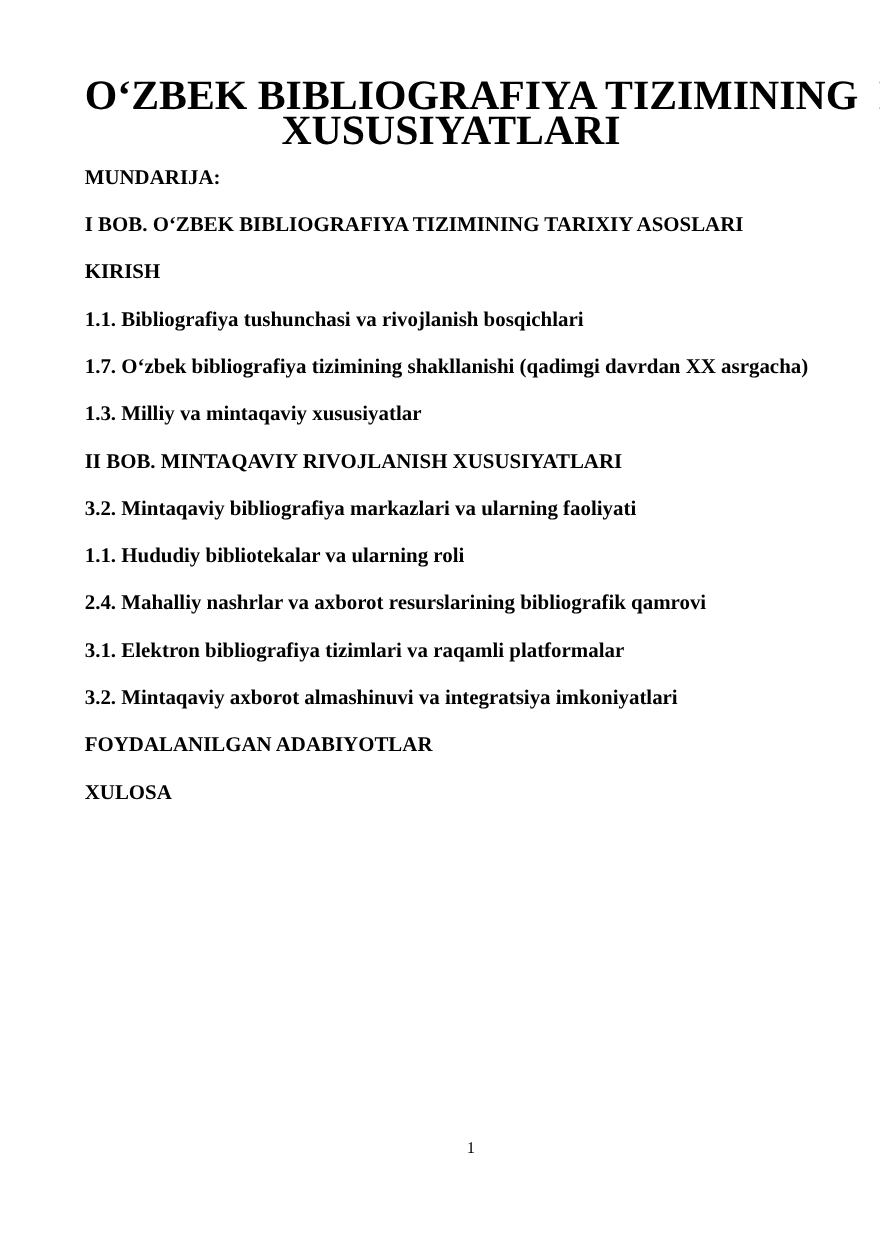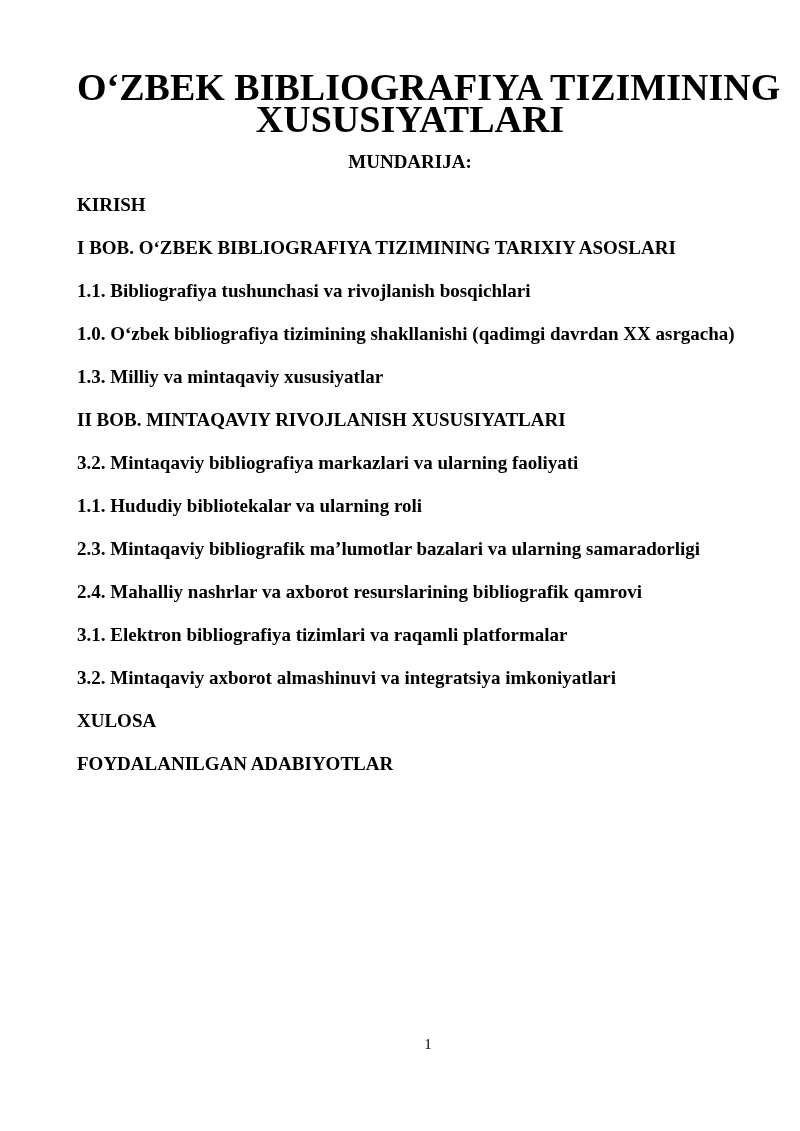--- a/index.html
+++ b/index.html
@@ -27,21 +27,21 @@
   .doc-title {
     text-align: center;
     font-weight: bold;
     line-height: 32px;
     margin: 0 0 11px 0;
   }
   .title-line {
     white-space: pre;
   }
   .toc-heading {
-    text-align: center;
+    text-align: left;
     font-weight: bold;
     line-height: 32px;
     margin: 0 0 11px 0;
   }
   .toc-list {
     margin: 0;
     padding: 0;
   }
   .entry {
     line-height: 32px;
@@ -67,32 +67,31 @@
   <div class="content">
 
     <h1 class="doc-title">
       <div class="title-line">O‘ZBEK BIBLIOGRAFIYA TIZIMINING  MINTAQAVIY RIVOJLANISH</div>
       <div class="title-line">XUSUSIYATLARI</div>
     </h1>
 
     <div class="toc-heading">MUNDARIJA:</div>
 
     <div class="toc-list">
+        <p class="entry bold">I BOB. O‘ZBEK BIBLIOGRAFIYA TIZIMINING TARIXIY ASOSLARI</p>
         <p class="entry bold">KIRISH</p>
-        <p class="entry bold">I BOB. O‘ZBEK BIBLIOGRAFIYA TIZIMINING TARIXIY ASOSLARI</p>
         <p class="entry">1.1. Bibliografiya tushunchasi va rivojlanish bosqichlari</p>
-        <p class="entry">1.0. O‘zbek bibliografiya tizimining shakllanishi (qadimgi davrdan XX asrgacha)</p>
+        <p class="entry">1.7. O‘zbek bibliografiya tizimining shakllanishi (qadimgi davrdan XX asrgacha)</p>
         <p class="entry">1.3. Milliy va mintaqaviy xususiyatlar</p>
         <p class="entry bold">II BOB. MINTAQAVIY RIVOJLANISH XUSUSIYATLARI</p>
         <p class="entry">3.2. Mintaqaviy bibliografiya markazlari va ularning faoliyati</p>
         <p class="entry">1.1. Hududiy bibliotekalar va ularning roli</p>
-        <p class="entry">2.3. Mintaqaviy bibliografik ma’lumotlar bazalari va ularning samaradorligi</p>
         <p class="entry">2.4. Mahalliy nashrlar va axborot resurslarining bibliografik qamrovi</p>
         <p class="entry">3.1. Elektron bibliografiya tizimlari va raqamli platformalar</p>
         <p class="entry">3.2. Mintaqaviy axborot almashinuvi va integratsiya imkoniyatlari</p>
+        <p class="entry bold">FOYDALANILGAN ADABIYOTLAR</p>
         <p class="entry bold">XULOSA</p>
-        <p class="entry bold">FOYDALANILGAN ADABIYOTLAR</p>
       </div>
 
   </div>
 
   <div class="footer-page-number">1</div>
 </div>
 
 </body></html>

